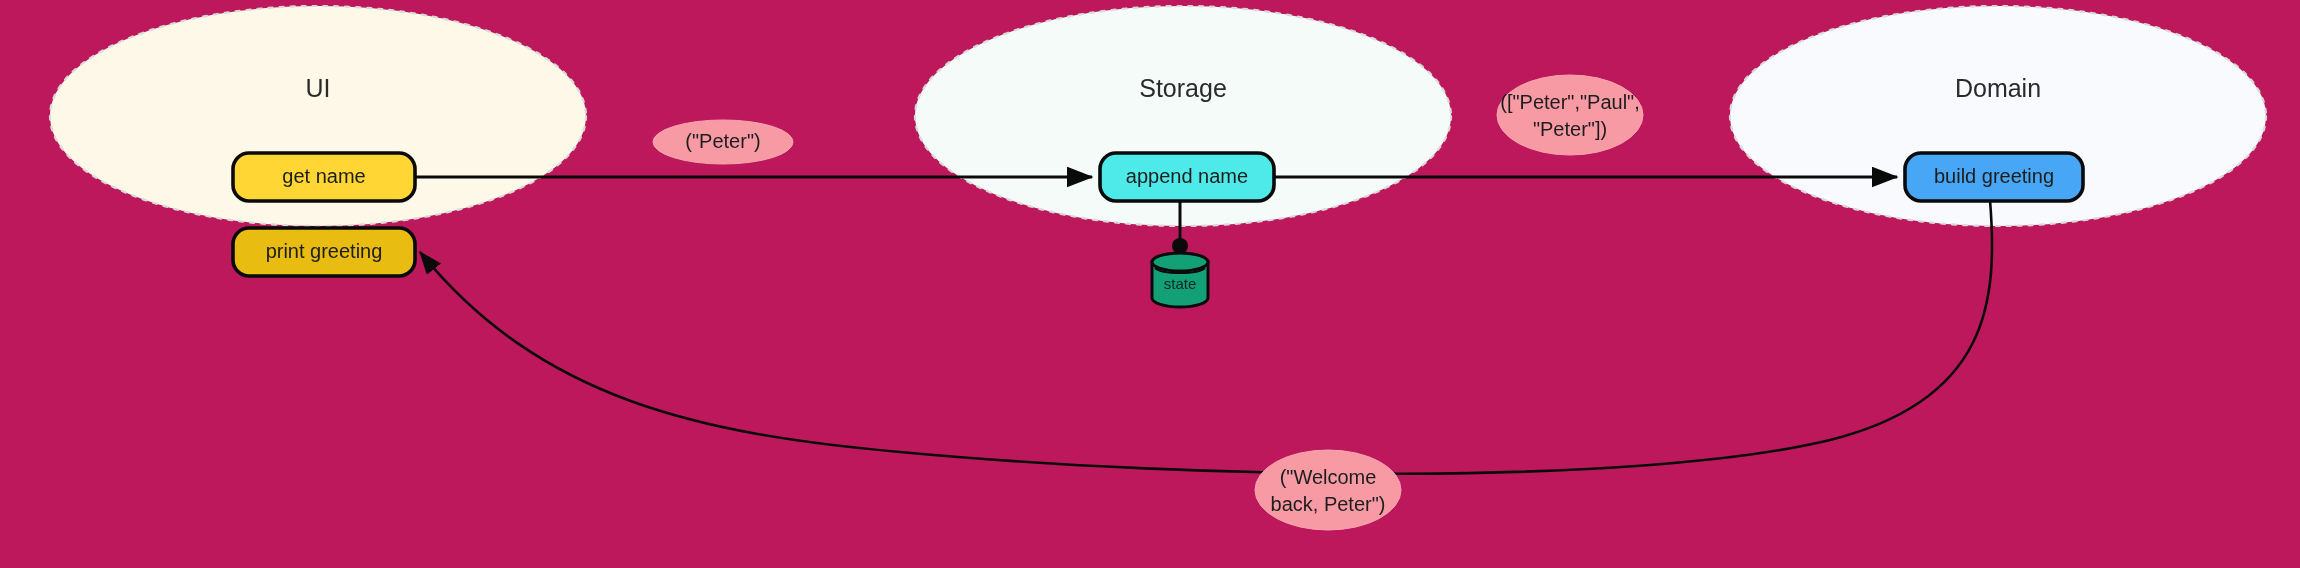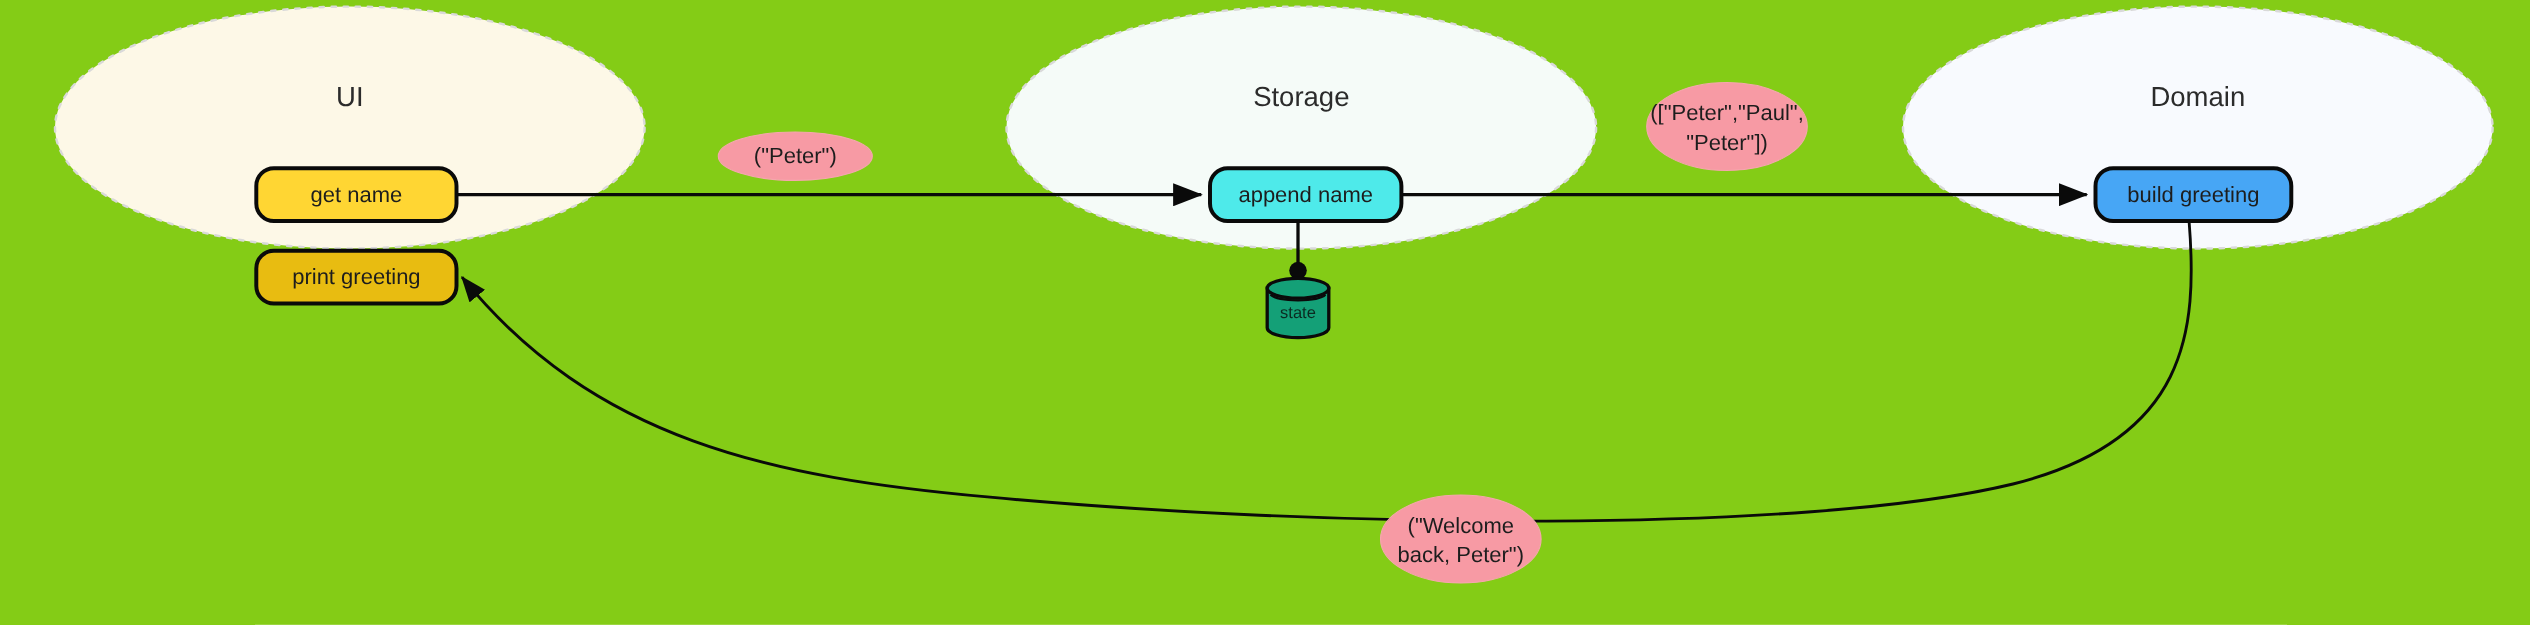--- a/index.html
+++ b/index.html
@@ -12,21 +12,21 @@
     width: 2300px;
     height: 568px;
     font-family: "Liberation Sans", sans-serif;
     overflow: hidden;
     position: relative;
   }
   #diagram-root {
     position: relative;
     width: 2300px;
     height: 568px;
-    background: #84cc16;
+    background: #be185d;
   }
   svg#diagram-svg {
     position: absolute;
     top: 0;
     left: 0;
     width: 2300px;
     height: 568px;
     display: block;
   }
   .group-title {

